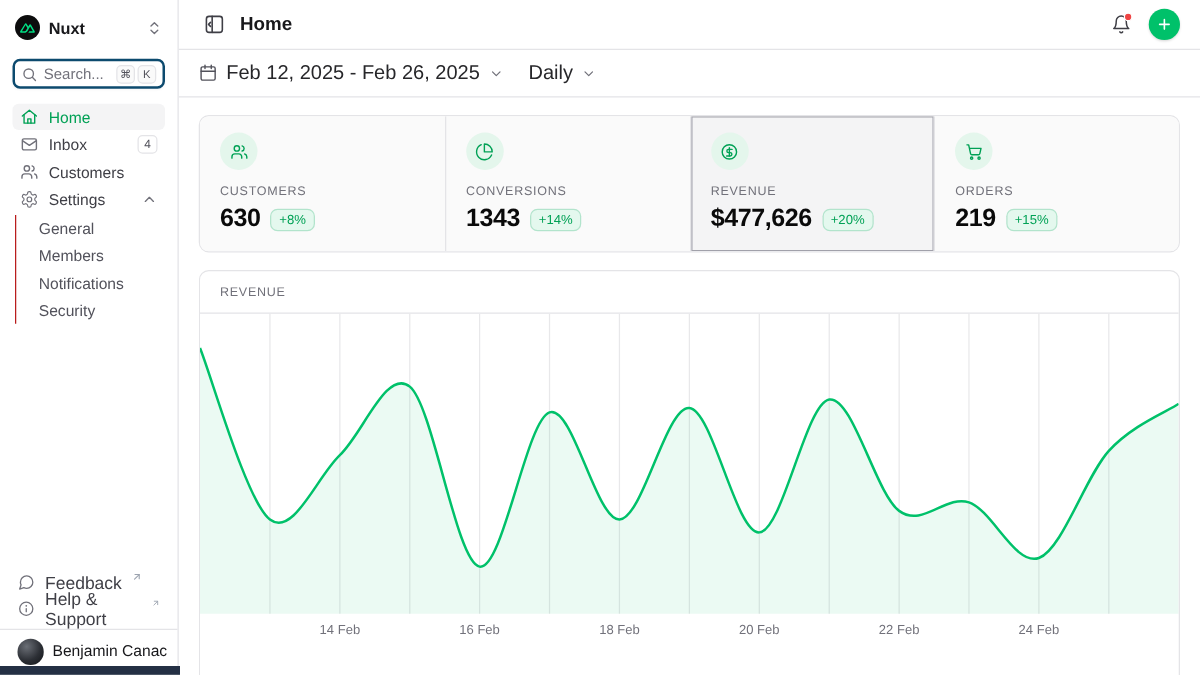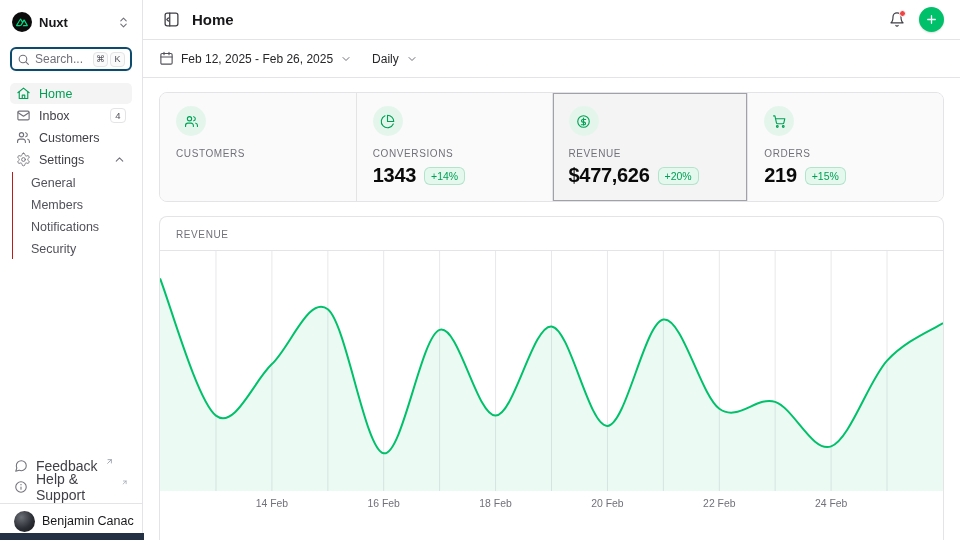--- a/index.html
+++ b/index.html
@@ -59,21 +59,21 @@
   .page-title { font-size:15px; font-weight:700; color:#18181b; }
   .top-right { margin-left:auto; display:flex; align-items:center; gap:10px; }
   .bell-dot { position:absolute; top:2px; right:3px; width:7px; height:7px; border-radius:50%;
     background:#EF4444; border:1.5px solid #fff; }
   .plus-btn { width:25px; height:25px; border-radius:50%; border:0; background:#00C16A; color:#fff;
     display:flex; align-items:center; justify-content:center; cursor:pointer; box-shadow:0 1px 2px rgba(0,0,0,.15); }
   .plus-btn svg { width:13px; height:13px; }
 
   .toolbar { height:38px; min-height:38px; border-bottom:1px solid #E4E4E7; display:flex; align-items:center; gap:20px; padding:0 16px; }
   .tb-btn { display:flex; align-items:center; gap:7px; border:0; background:transparent; cursor:pointer;
-    font-size:12px; font-weight:500; color:#27272a; font-family:inherit; }
+    font-size:16px; font-weight:500; color:#27272a; font-family:inherit; }
   .tb-btn .t-ic { width:15px; height:15px; color:#52525b; }
   .tb-btn .chev-ic { width:12px; height:12px; }
 
   .content { flex:1; padding:14px 16px 0; display:flex; flex-direction:column; gap:14px; min-height:0; }
 
   .stats { display:grid; grid-template-columns:repeat(4,1fr); border:1px solid #E4E4E7; border-radius:8px; overflow:hidden; }
   .stat { background:#FAFAFA; padding:13px 16px 14px; cursor:pointer; }
   .stat + .stat { border-left:1px solid #E4E4E7; }
   .stat.selected { background:#F4F4F5; box-shadow:inset 0 0 0 1px #A1A1AA; }
   .stat-ic { width:30px; height:30px; border-radius:50%; background:#E4F6EC; color:#00A155;
@@ -304,20 +304,24 @@
           <div class="stat">
             <span class="stat-ic">
               <svg viewBox="0 0 24 24" fill="none" stroke="currentColor" stroke-width="1.8" stroke-linecap="round" stroke-linejoin="round">
                 <path d="M15 20v-1.8a3.6 3.6 0 0 0-3.6-3.6H6.1a3.6 3.6 0 0 0-3.6 3.6V20"></path>
                 <circle cx="8.8" cy="7.6" r="3.4"></circle>
                 <path d="M21.5 20v-1.8a3.6 3.6 0 0 0-2.7-3.5"></path>
                 <path d="M15.5 4.3a3.4 3.4 0 0 1 0 6.6"></path>
               </svg>
             </span>
             <div class="stat-label">CUSTOMERS</div>
+            <div class="stat-valrow">
+              <span class="stat-value">630</span>
+              <span class="delta">+8%</span>
+            </div>
           </div>
           <div class="stat">
             <span class="stat-ic">
               <svg viewBox="0 0 24 24" fill="none" stroke="currentColor" stroke-width="1.8" stroke-linecap="round" stroke-linejoin="round">
                 <path d="M21.2 15.9A10 10 0 1 1 8 2.8"></path>
                 <path d="M22 12A10 10 0 0 0 12 2v10z"></path>
               </svg>
             </span>
             <div class="stat-label">CONVERSIONS</div>
             <div class="stat-valrow">

